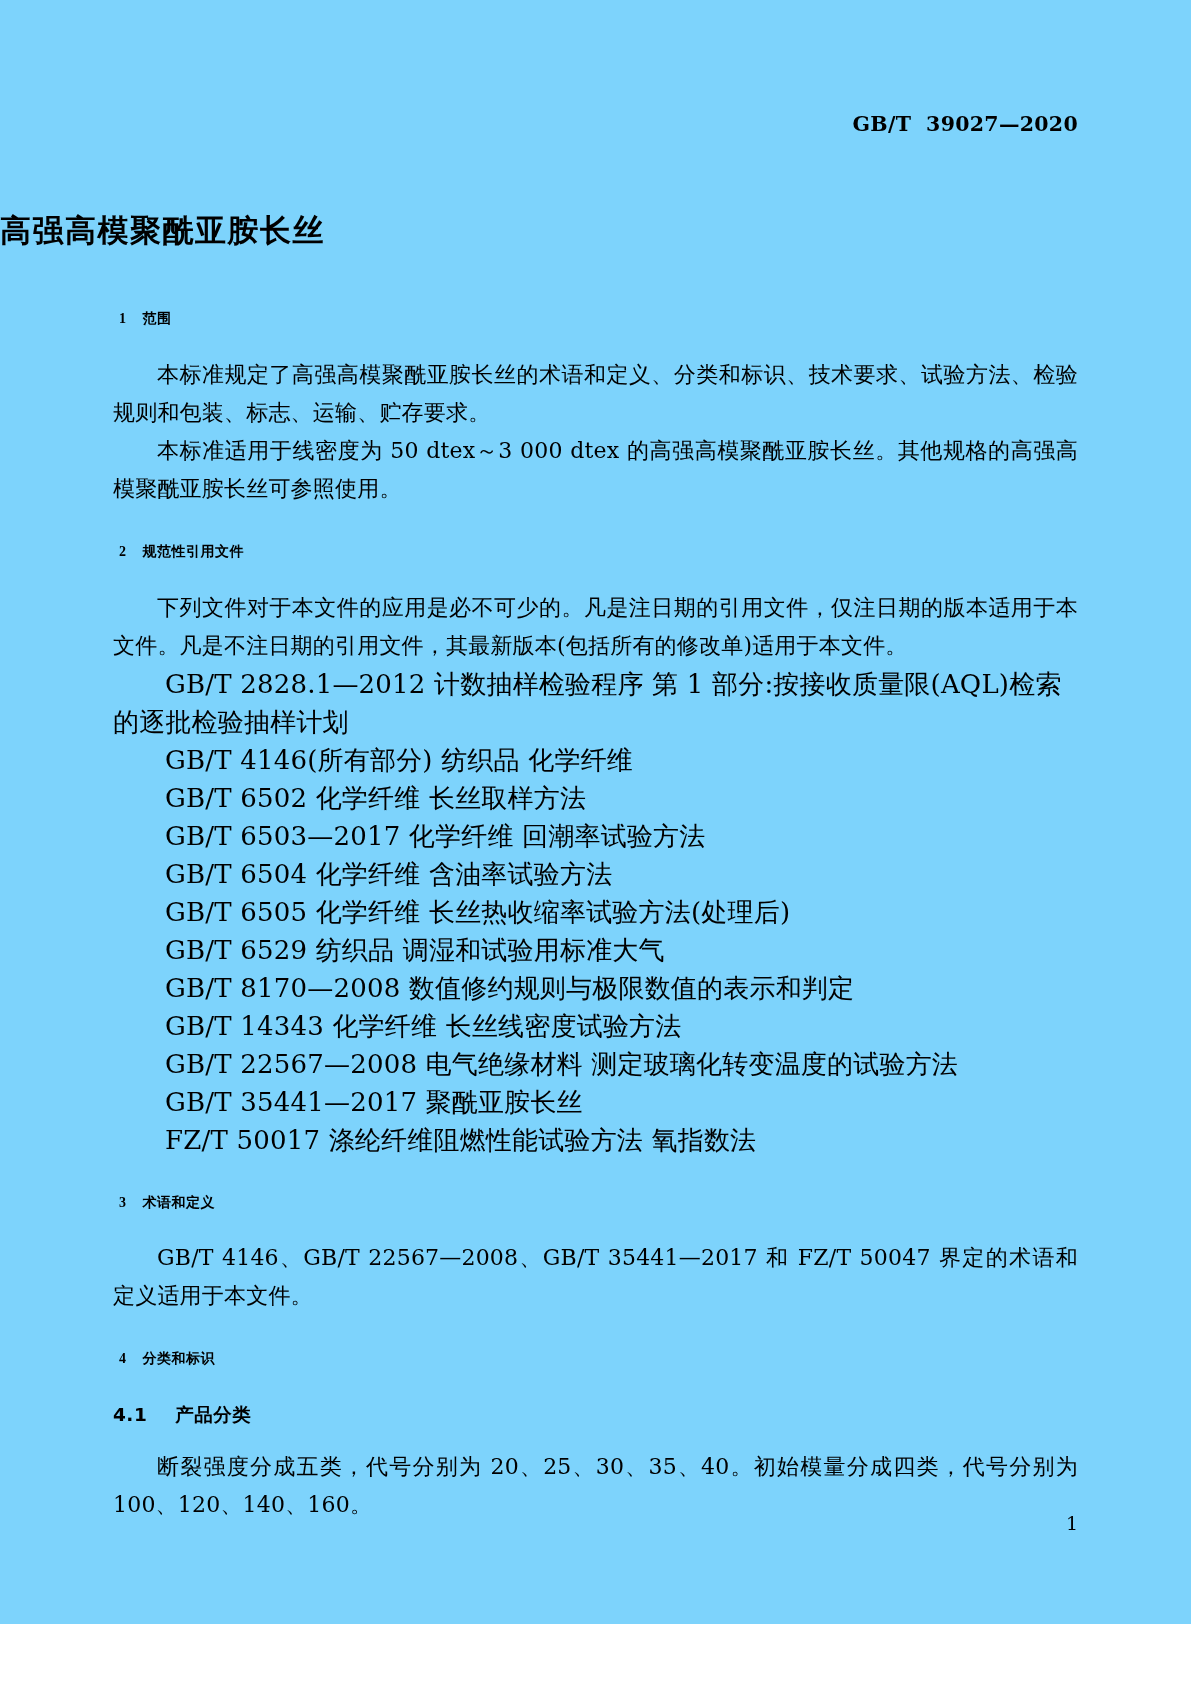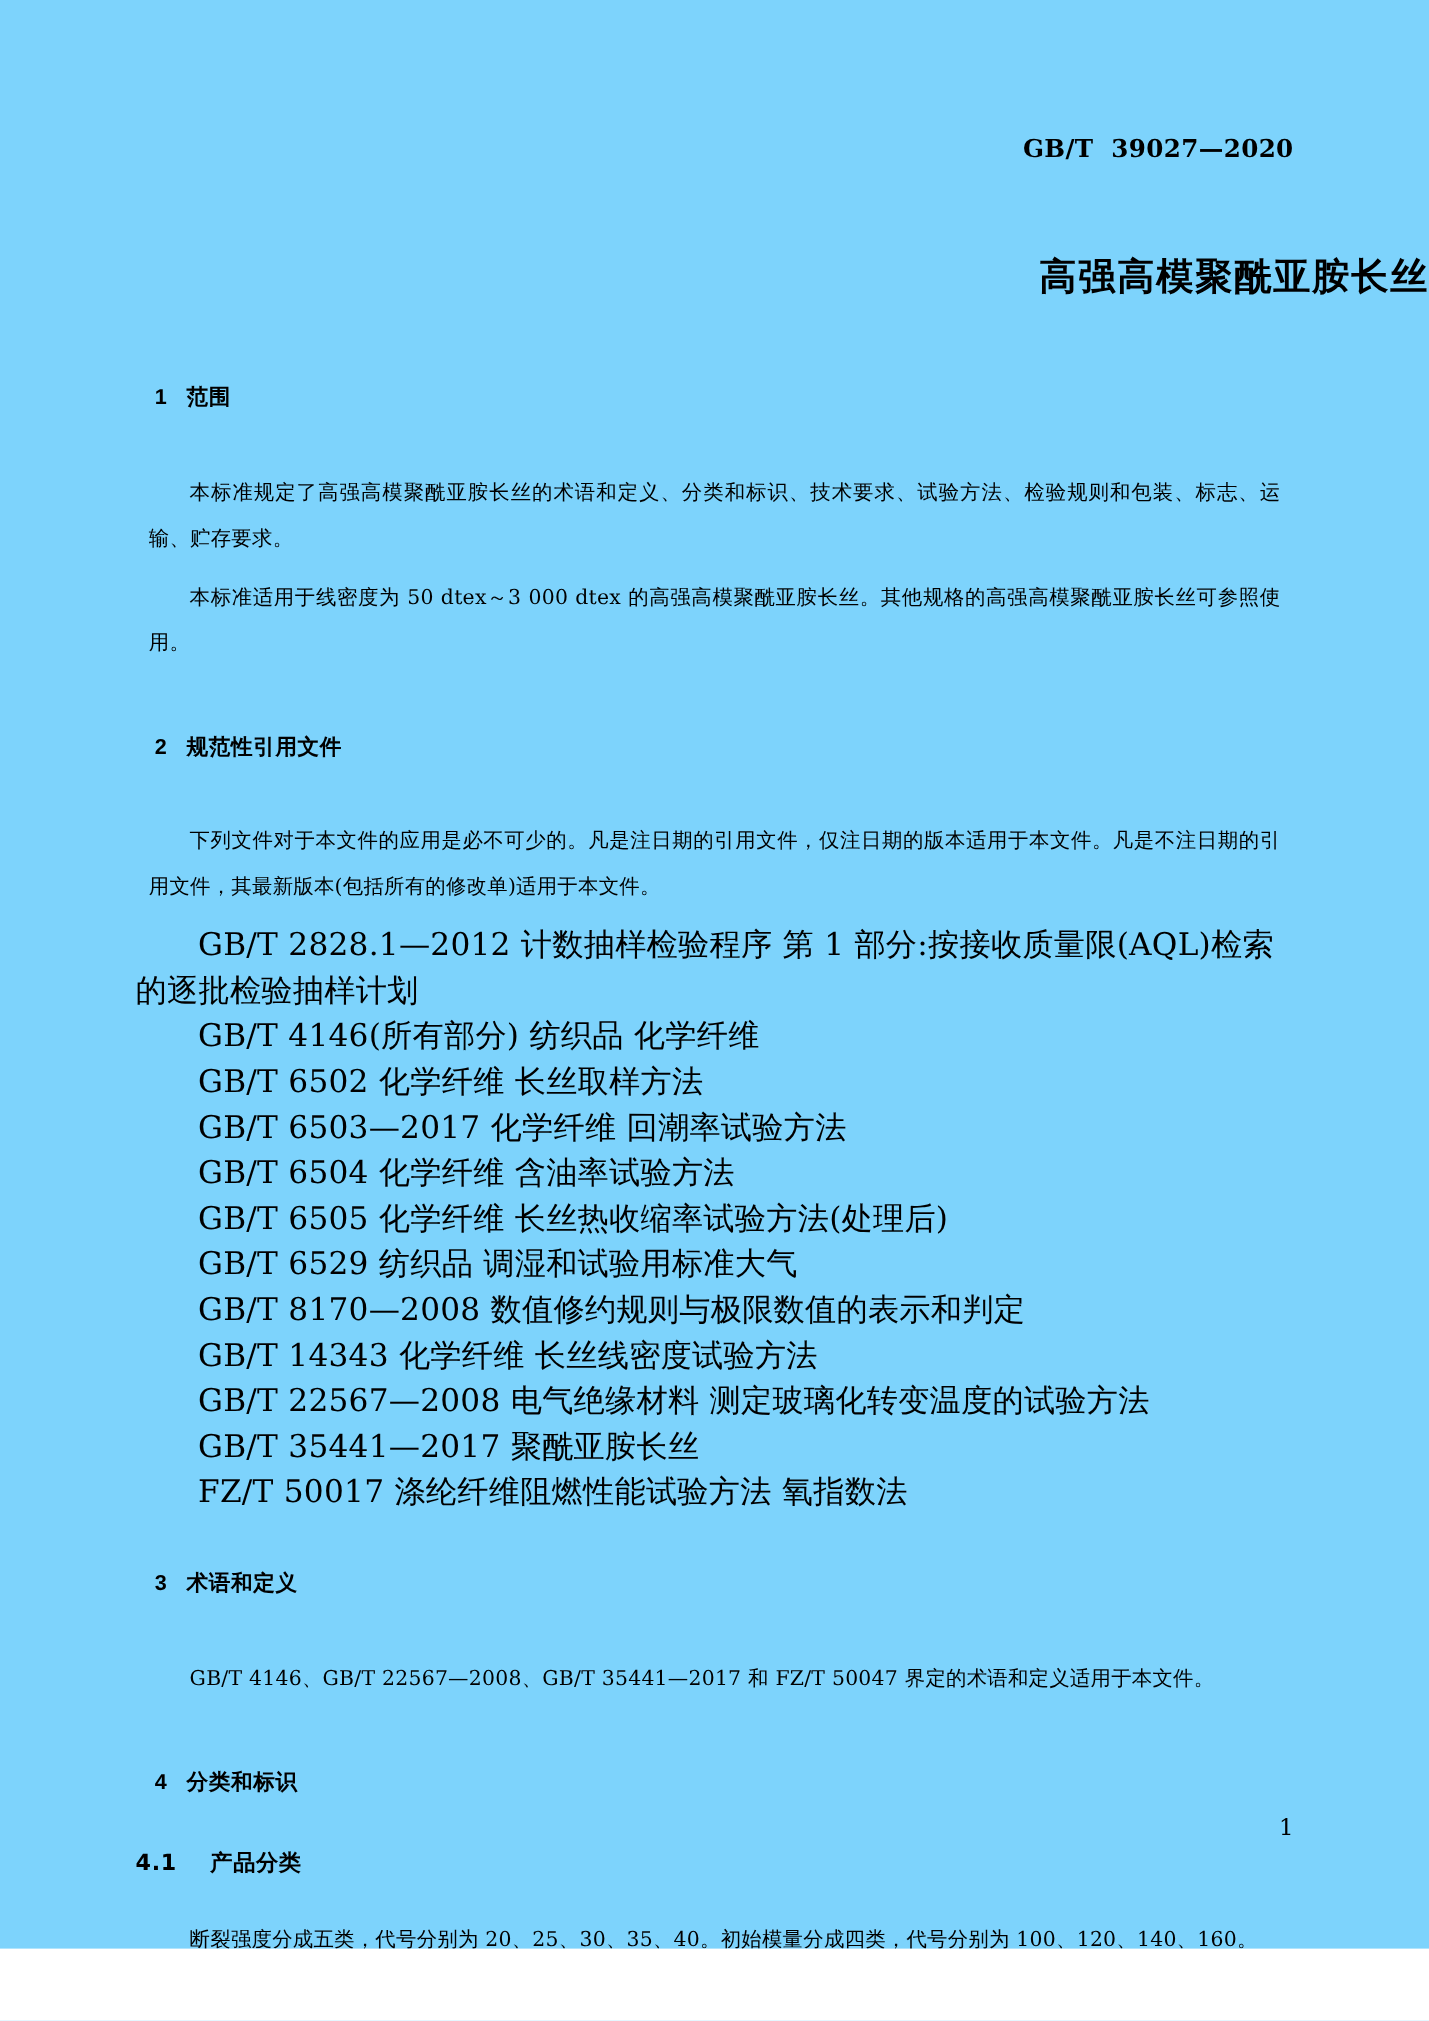--- a/index.html
+++ b/index.html
@@ -36,58 +36,58 @@
     letter-spacing: 0.3px;
     white-space: pre;
   }
 
   
   .doc-title {
     position: absolute;
     top: 210px;
     left: 0;
     width: 1191px;
-    text-align: right;
+    text-align: left;
     font-family: "DejaVu Sans", "Liberation Sans", sans-serif;
     font-weight: 700;
     font-size: 31px;
     letter-spacing: 1.5px;
   }
 
   
   .body {
     position: absolute;
     top: 305px;
     left: 113px;
     width: 965px;
   }
 
   h2.sec {
-    margin: 16px;
-    font-family: Liberation Sans, sans-serif;
+    margin: 6px;
+    font-family: Liberation Serif, serif;
     font-weight: 700;
-    font-size: 18px;
+    font-size: 14px;
     letter-spacing: 0.5px;
     line-height: 1.2;
   }
   h2.sec .num { margin-right: 16px; font-weight: 700; }
 
   h3.subsec {
     margin: 0;
     font-family: "DejaVu Sans", "Liberation Sans", sans-serif;
     font-weight: 700;
     font-size: 18.5px;
     letter-spacing: 0.5px;
     line-height: 1.2;
   }
   h3.subsec .num { margin-right: 28px; font-weight: 700; }
 
   p.para {
-    margin: 11px;
-    font-size: 17px;
+    margin: 0;
+    font-size: 22px;
     line-height: 38px;
     text-align: justify;
     text-justify: inter-ideograph;
     text-indent: 2em;
     letter-spacing: 0.2px;
   }
 
   ul.reflist {
     margin: 0;
     padding: 0;

